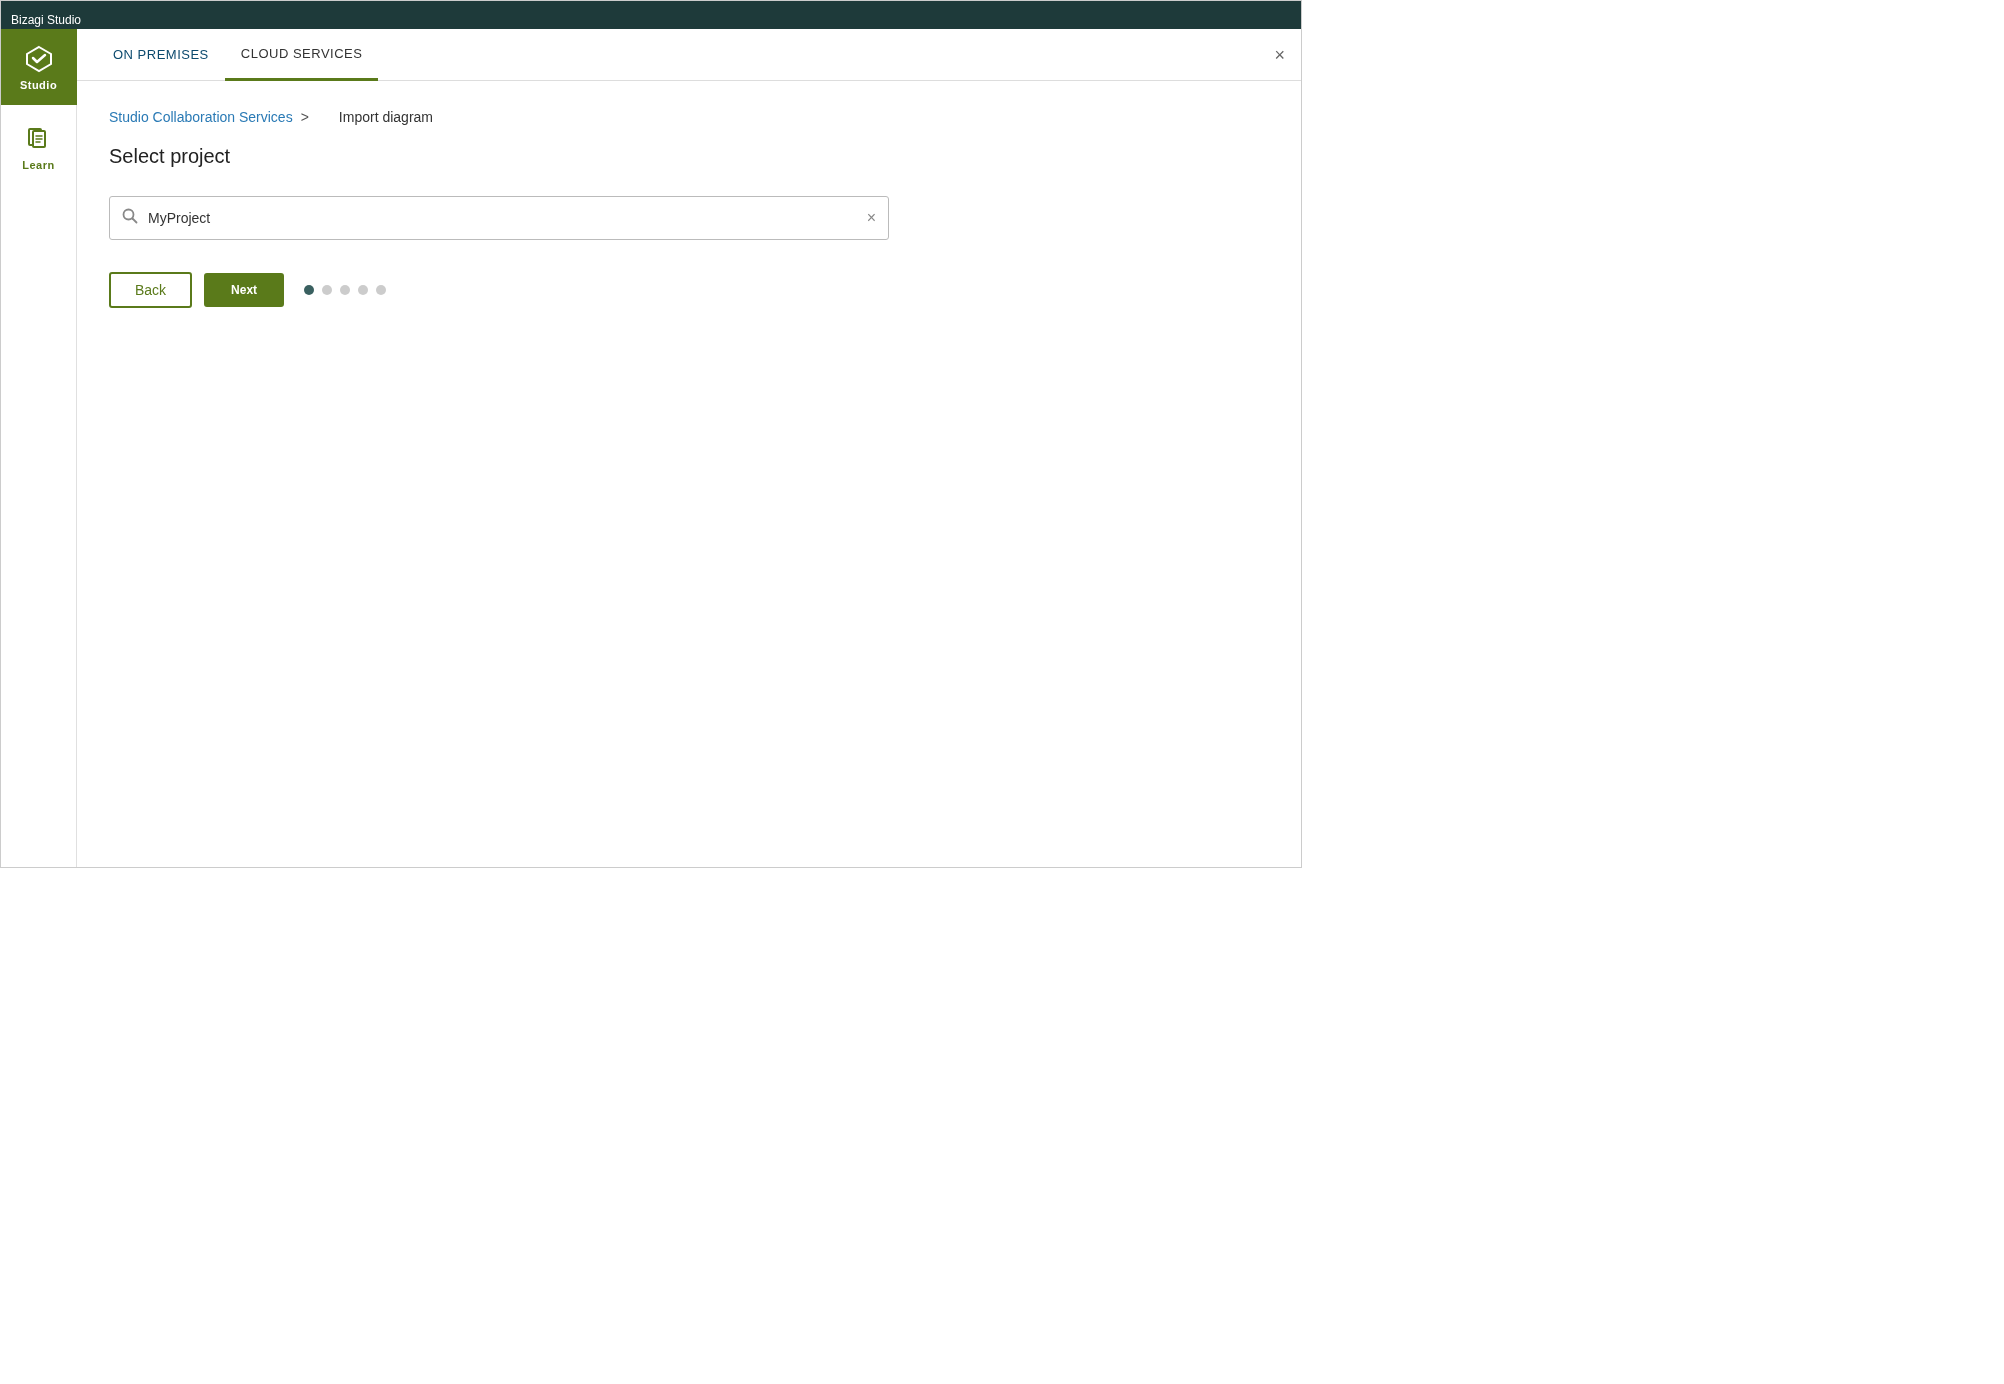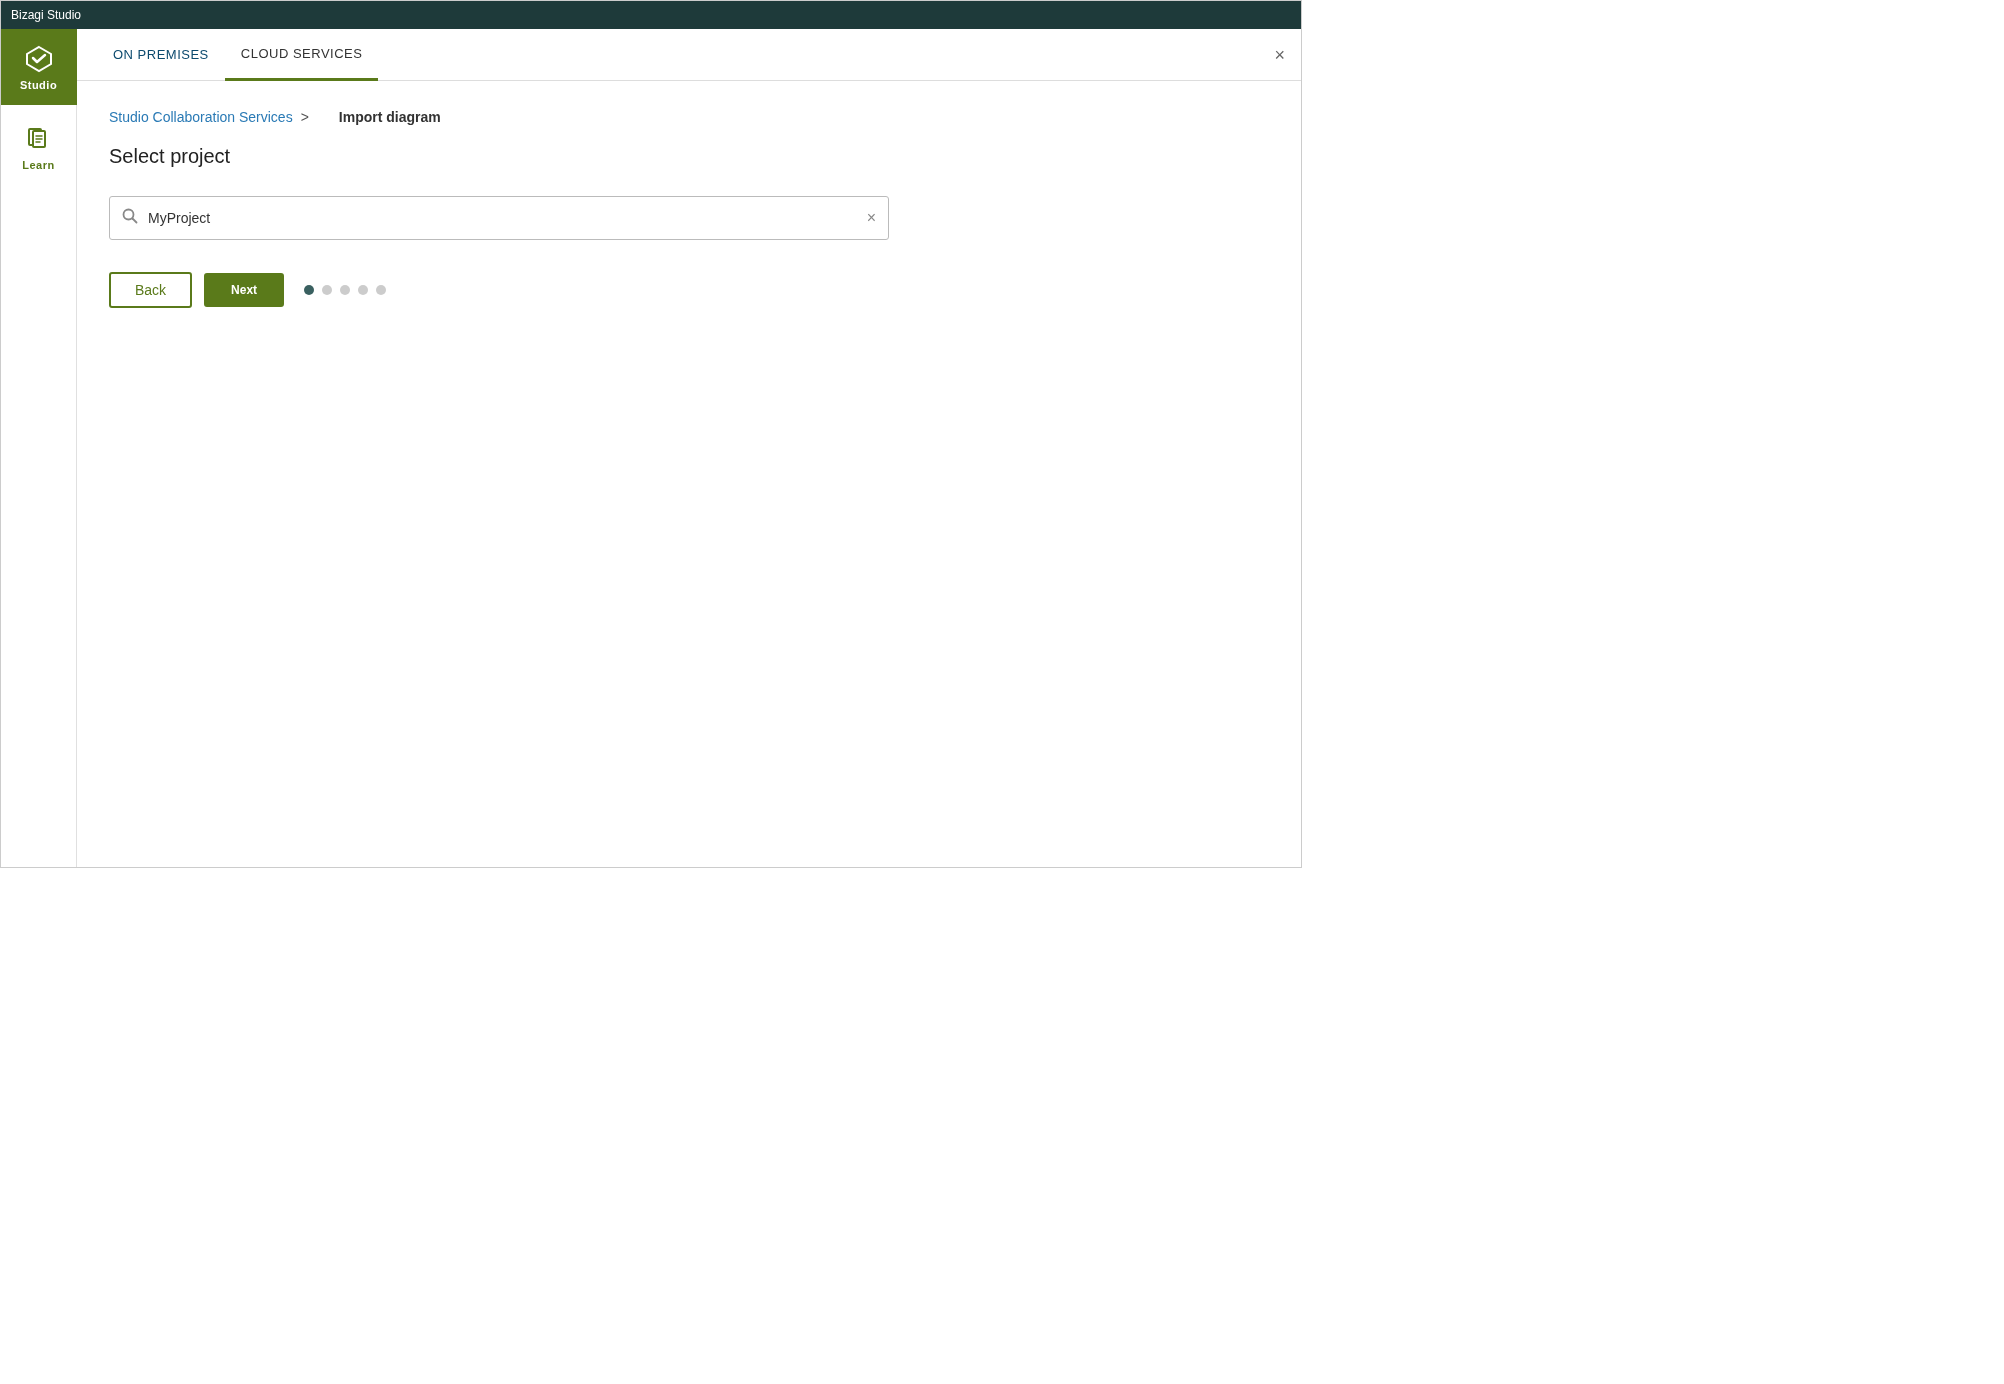--- a/index.html
+++ b/index.html
@@ -11,22 +11,22 @@
       border: 1px solid #ccc;
       overflow: hidden;
       position: relative;
     }
 
     
     .title-bar {
       height: 28px;
       background: #1e3a3a;
       display: flex;
-      align-items: center;
-      padding: 0 10px;
+      align-items: flex-start;
+      padding: 12px 10px;
     }
     .title-bar-text {
       color: #fff;
       font-size: 12px;
     }
 
     
     .app-container {
       display: flex;
       height: calc(868px - 28px);
@@ -160,21 +160,21 @@
       cursor: pointer;
       text-decoration: none;
     }
 
     .breadcrumb-separator {
       color: #555;
     }
 
     .breadcrumb-current {
       color: #333;
-      font-weight: 700;
+      font-weight: 400;
       padding-left: 22px;
     }
 
     
     .page-title {
       font-size: 20px;
       font-weight: 400;
       color: #222;
       margin-bottom: 28px;
     }

